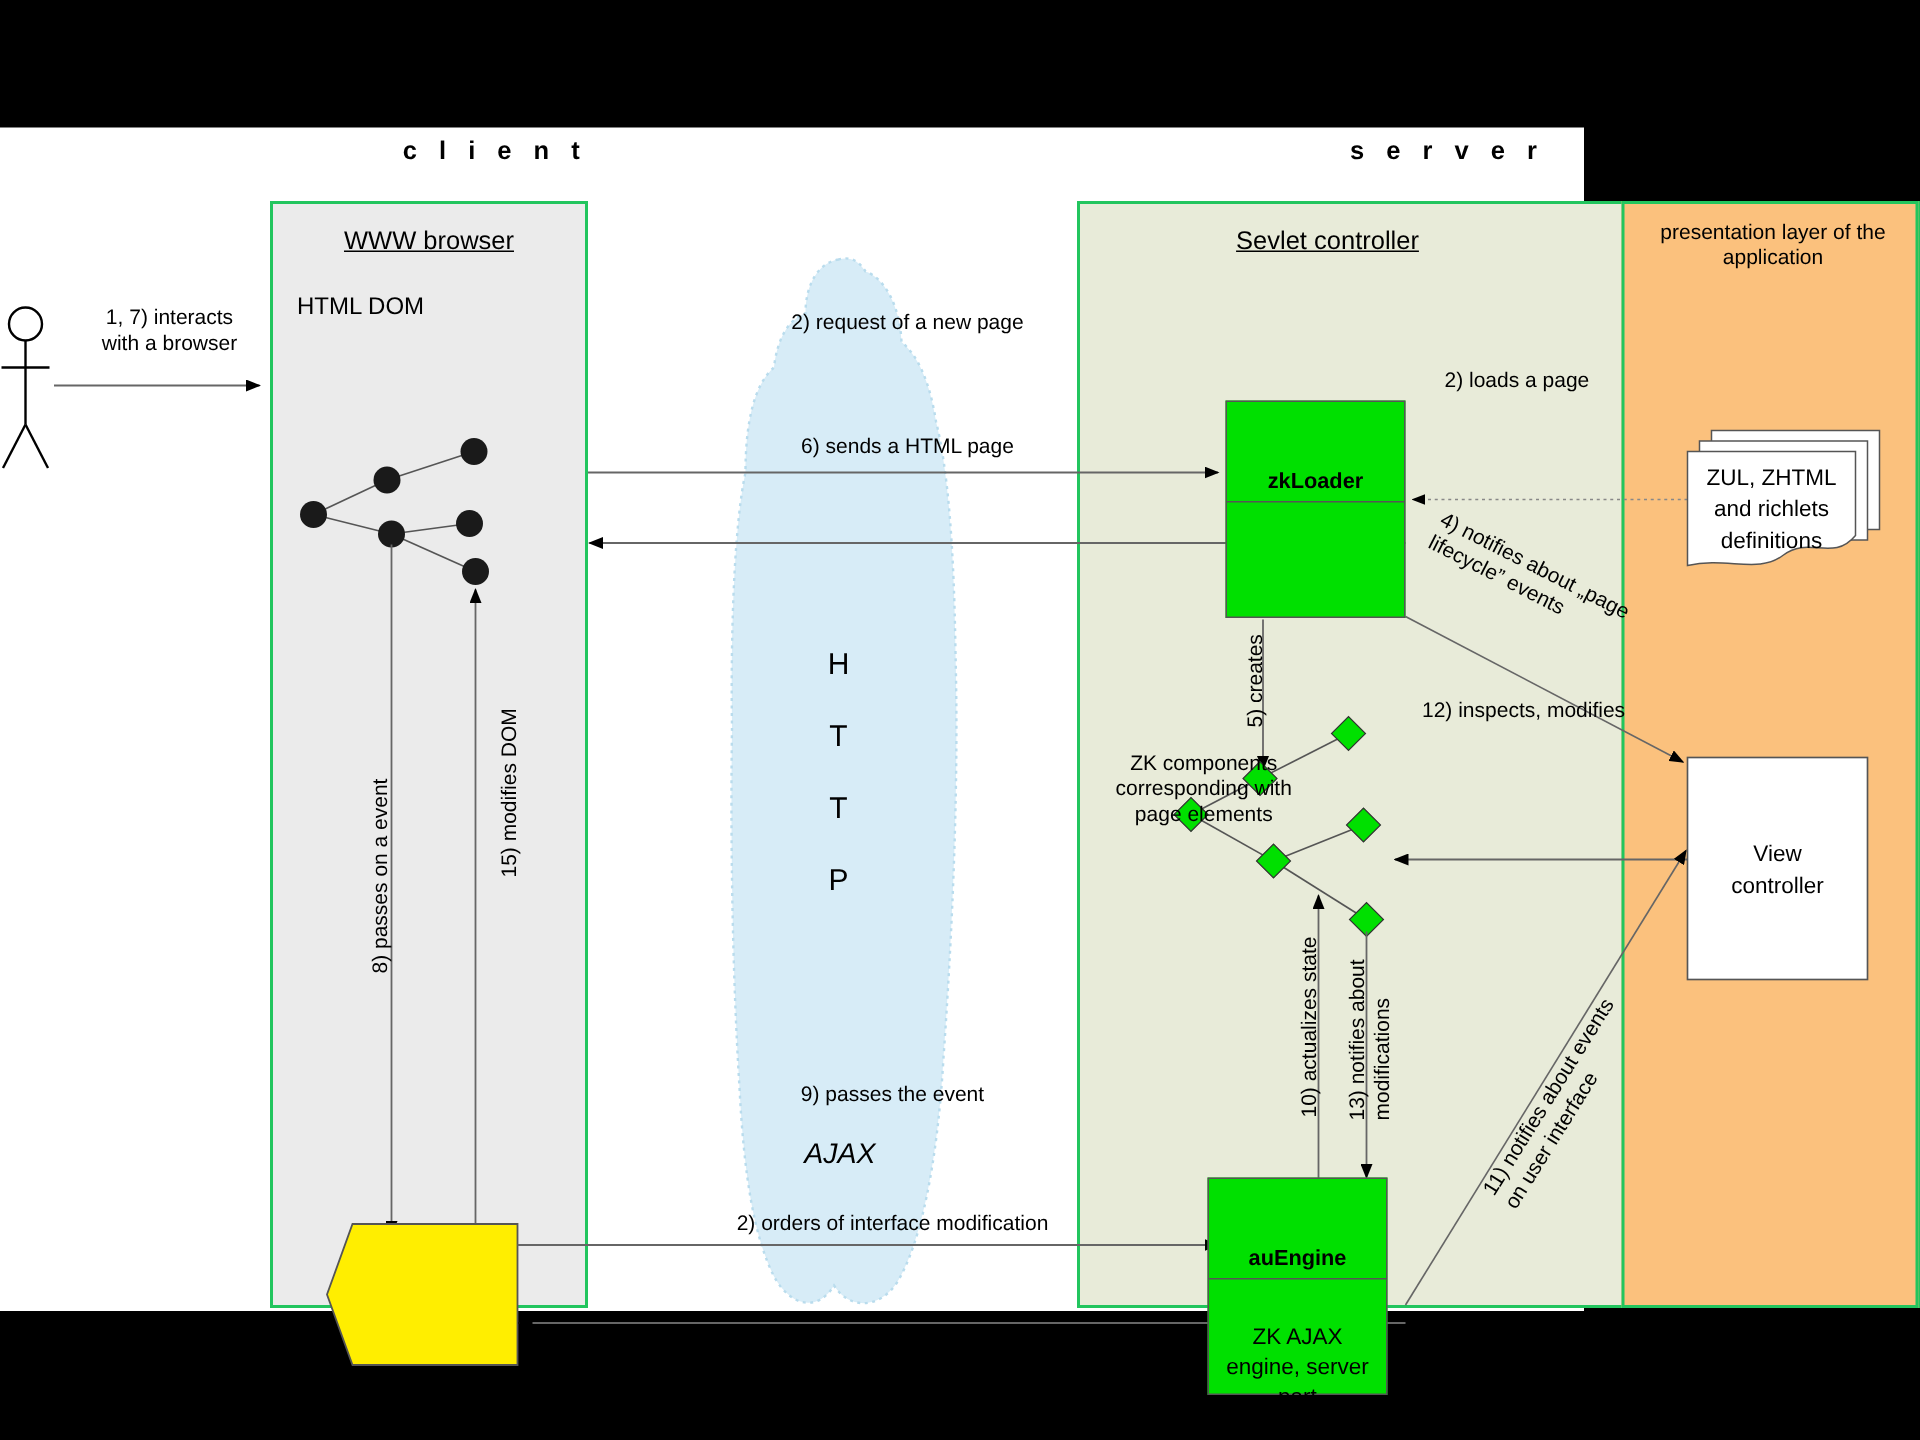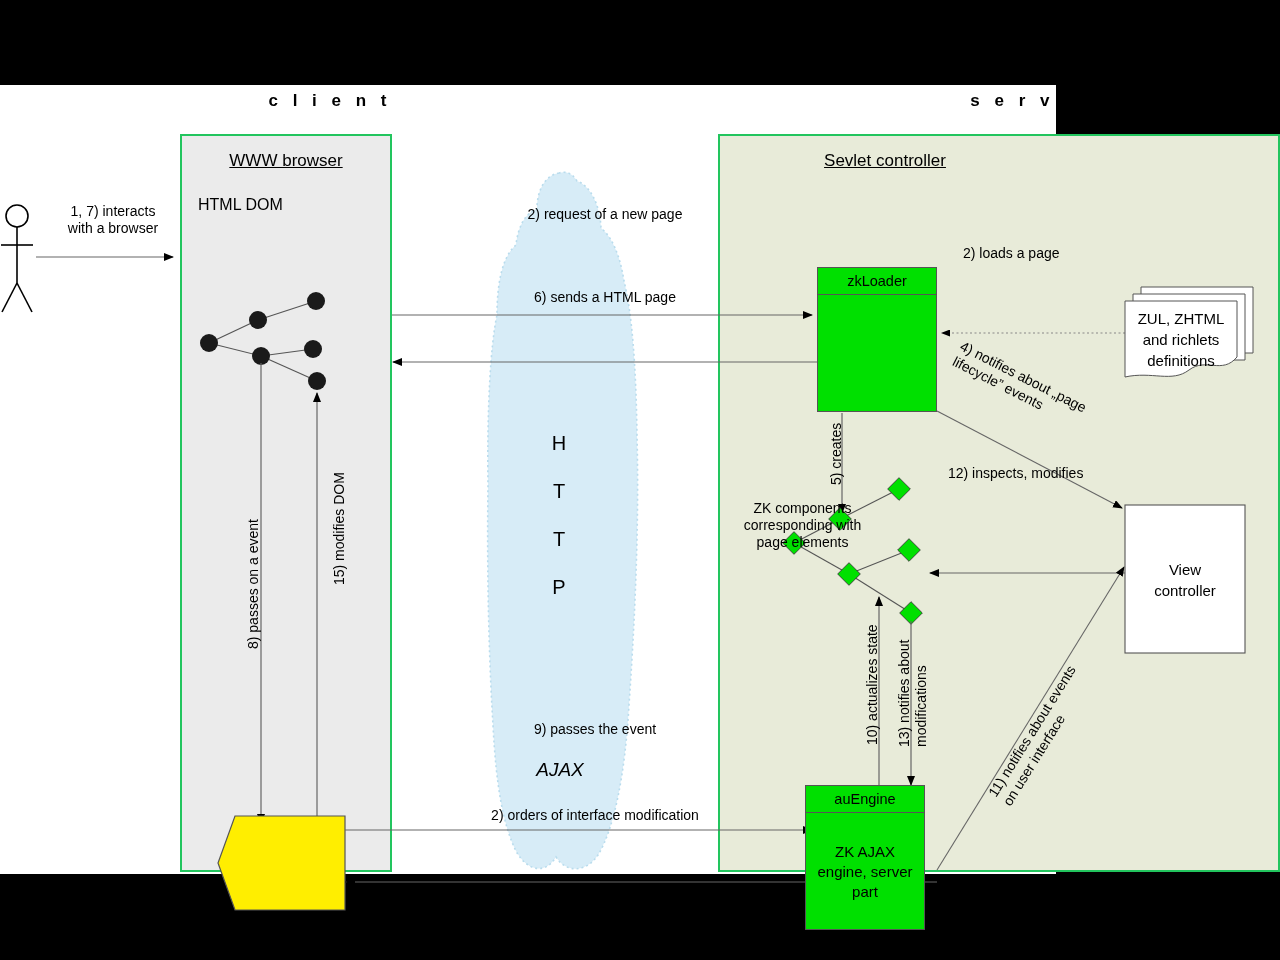--- a/index.html
+++ b/index.html
@@ -5,45 +5,48 @@
   html,body{margin:0;padding:0;background:#000;}
   body{width:1280px;height:960px;overflow:hidden;font-family:"Liberation Sans",sans-serif;}
   #stage{position:relative;width:1280px;height:960px;background:#000;}
   #canvas{position:absolute;left:0;top:85px;width:1056px;height:789px;background:#fff;}
   .abs{position:absolute;}
   .ttl{font-size:17px;font-weight:bold;letter-spacing:5px;color:#000;}
   .panel{position:absolute;border:2px solid #22c55e;box-sizing:border-box;}
   .panel-head{position:absolute;width:100%;text-align:center;font-size:17px;color:#000;}
   .underline{text-decoration:underline;}
   .greenbox{position:absolute;background:#00e000;border:1px solid #555;box-sizing:border-box;}
-  .greenbox .gb-title{height:27px;line-height:27px;text-align:center;font-weight:normal;font-size:14.5px;border-bottom:1px solid #555;box-sizing:border-box;}
+  .greenbox .gb-title{height:27px;line-height:27px;text-align:center;font-weight:bold;font-size:14.5px;border-bottom:1px solid #555;box-sizing:border-box;margin-top:40px;}
   .greenbox .gb-body{display:flex;align-items:center;justify-content:center;text-align:center;font-size:15px;line-height:20px;padding:6px 4px;box-sizing:border-box;}
   .lbl{position:absolute;font-size:14px;color:#000;white-space:pre;line-height:17px;}
   .lbl-c{text-align:center;}
   .vbox{position:absolute;font-size:14px;color:#000;white-space:pre;line-height:17px;
         transform-origin:0 0;}
   svg{position:absolute;left:0;top:0;overflow:visible;}
 </style>
 </head>
 <body>
 
 <div id="stage">
   <div id="canvas">
 
     <div class="abs ttl" style="left:230px;top:6px;width:200px;text-align:center;">c l i e n t</div>
-    <div class="abs ttl" style="left:900px;top:6px;width:200px;text-align:right;">s e r v e r</div>
+    <div class="abs ttl" style="left:900px;top:6px;width:200px;text-align:left;">s e r v e r</div>
 
     <div class="panel" style="left:180px;top:49px;width:212px;height:738px;background:#ebebeb;">
       <div class="panel-head underline" style="top:15px;">WWW browser</div>
     </div>
 
     <div class="panel" style="left:718px;top:49px;width:562px;height:738px;background:#e8ebd9;">
       <div class="panel-head underline" style="top:15px;width:330px;">Sevlet controller</div>
     </div>
 
+    <div class="panel" style="left:1081px;top:49px;width:198px;height:738px;background:#fbc17d;">
+      <div class="lbl lbl-c" style="left:6px;top:10px;width:186px;">presentation layer of the<br>application</div>
+    </div>
 
     <svg width="1280" height="789">
       <defs>
         <marker id="ah" markerWidth="10" markerHeight="8" refX="9" refY="4" orient="auto" markerUnits="userSpaceOnUse">
           <path d="M0,0 L10,4 L0,8 z" fill="#000"></path>
         </marker>
         <marker id="ahs" markerWidth="9" markerHeight="7" refX="8" refY="3.5" orient="auto" markerUnits="userSpaceOnUse">
           <path d="M0,0 L9,3.5 L0,7 z" fill="#000"></path>
         </marker>
       </defs>

